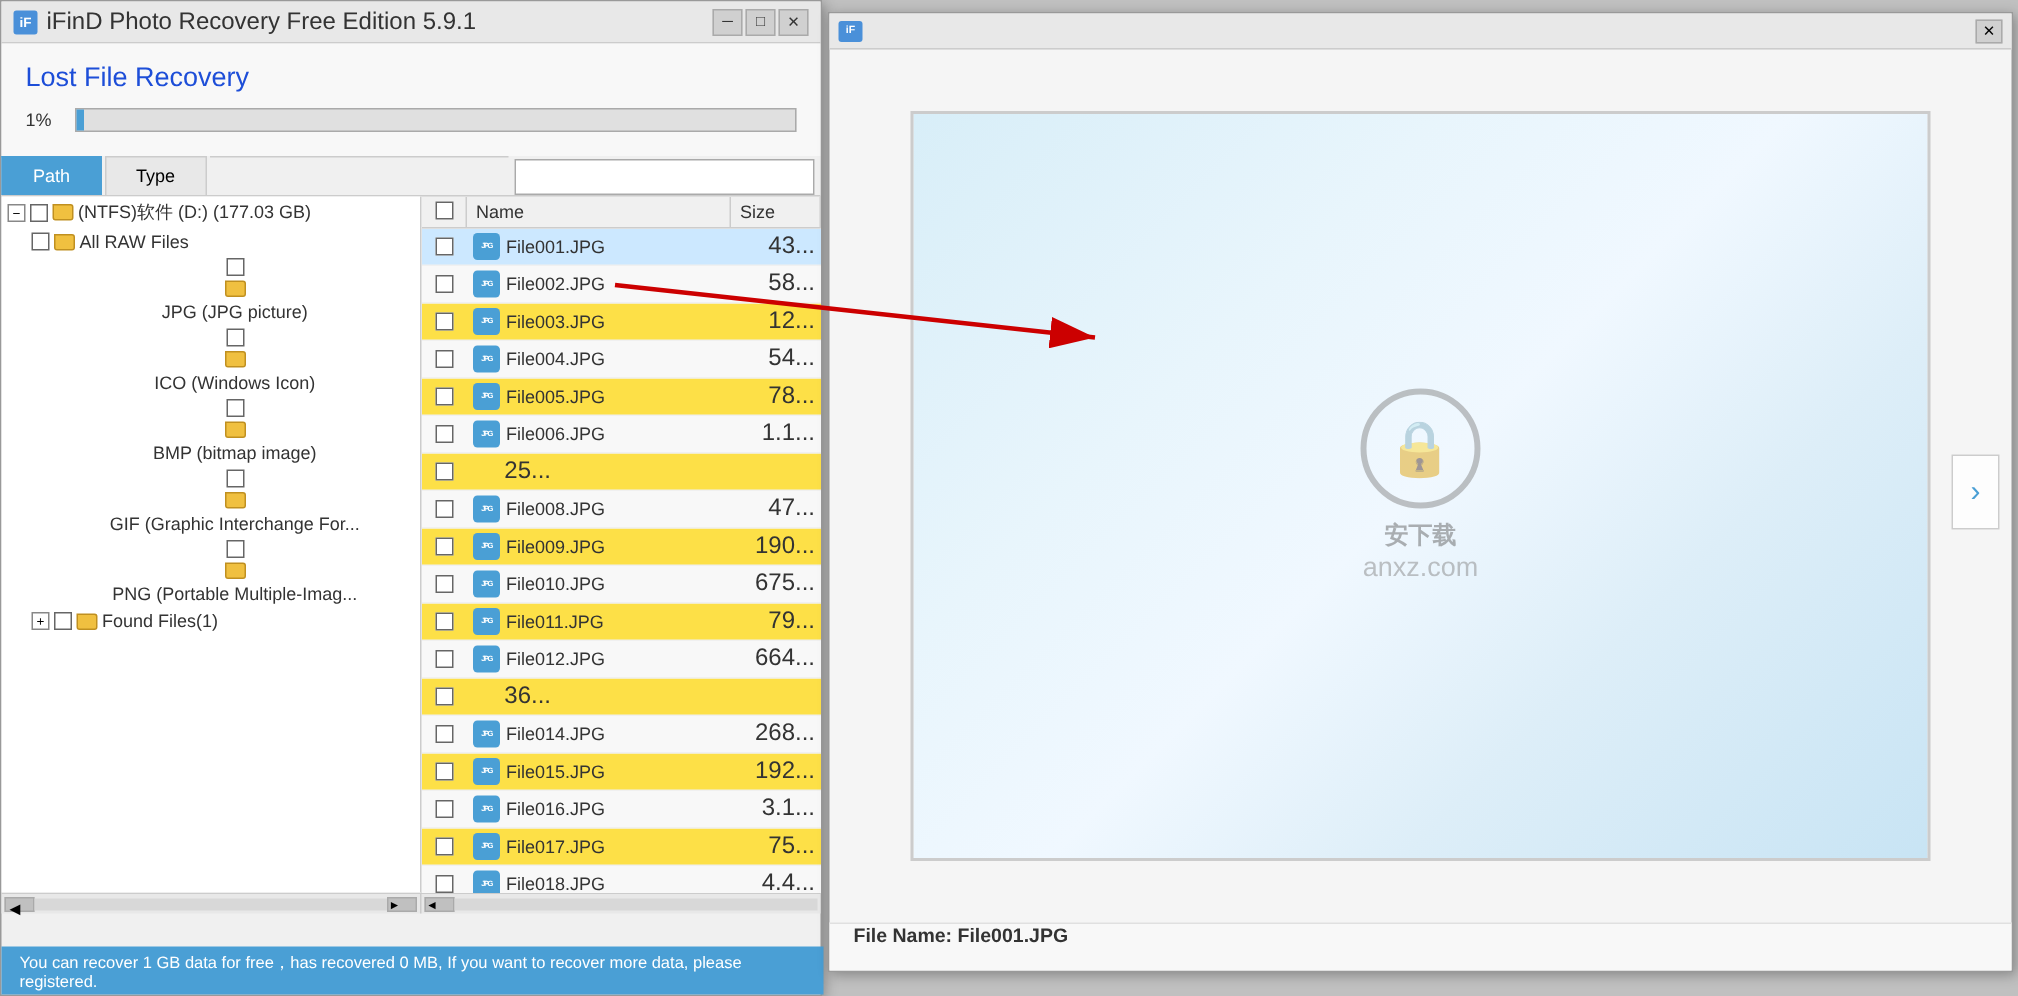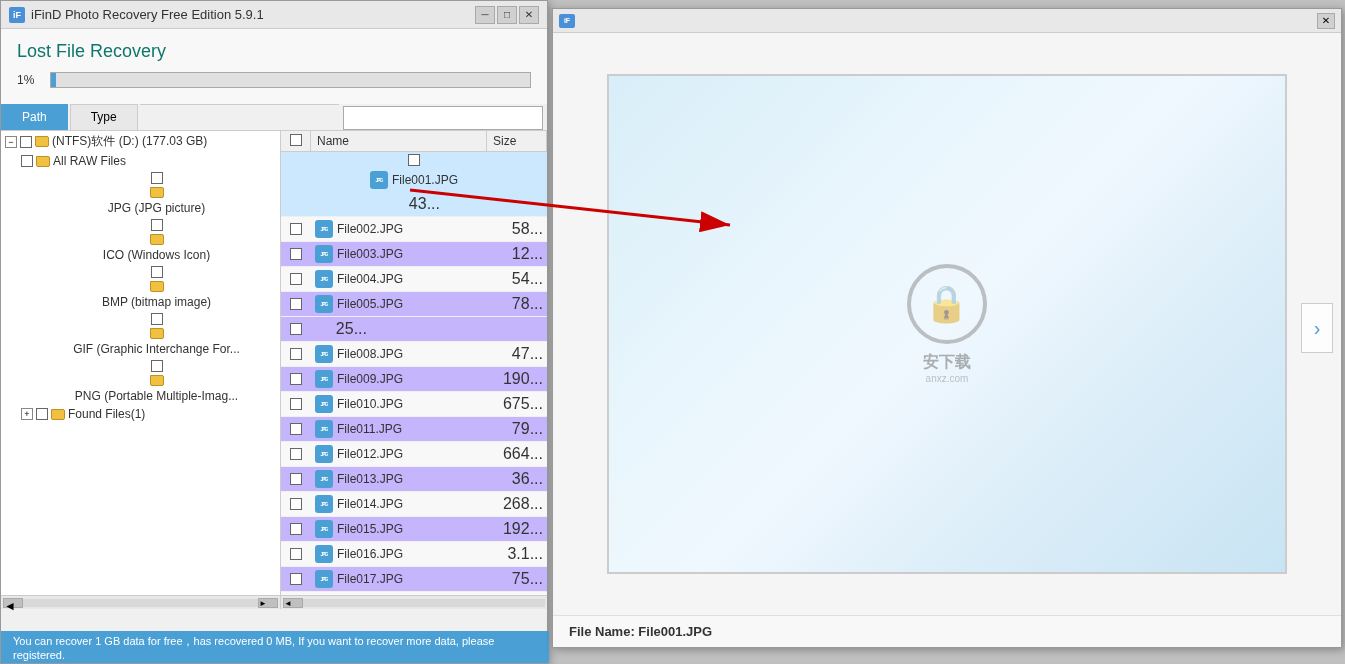--- a/index.html
+++ b/index.html
@@ -27,21 +27,21 @@
     }
     .title-bar-icon {
       width: 16px; height: 16px;
       background: #4a90d9;
       border-radius: 2px;
       margin-right: 6px;
       display: flex; align-items: center; justify-content: center;
       color: white; font-size: 9px; font-weight: bold;
     }
     .title-bar-text {
-      font-size: 13px;
+      font-size: 16px;
       color: #333;
       flex: 1;
     }
     .title-bar-controls {
       display: flex; gap: 2px;
     }
     .title-ctrl {
       width: 20px; height: 18px;
       background: #d0d0d0;
       border: 1px solid #aaa;
@@ -50,21 +50,21 @@
       font-size: 10px;
       color: #333;
     }
 
     .app-header {
       padding: 12px 16px 8px;
       background: #f8f8f8;
     }
     .app-title {
       font-size: 18px;
-      color: #0f766e;
+      color: #1d4ed8;
       font-weight: normal;
       margin-bottom: 10px;
     }
 
     .progress-bar-container {
       display: flex;
       align-items: center;
       gap: 8px;
       margin-bottom: 8px;
     }
@@ -152,21 +152,21 @@
       color: #333;
     }
     .tree-item.level-0 { padding-left: 4px; }
     .tree-item.level-1 { padding-left: 20px; }
     .tree-item.level-2 { padding-left: 36px; flex-direction: column; }
 
     
     .file-list-panel {
       flex: 1;
       overflow: auto;
-      background: #c4b5fd;
+      background: #fde047;
       height: 100%;
     }
     .file-list-header {
       display: flex;
       background: #f0f0f0;
       border-bottom: 1px solid #ccc;
       position: sticky;
       top: 0;
       z-index: 1;
     }
@@ -176,21 +176,21 @@
       font-size: 12px;
       font-weight: normal;
       color: #333;
     }
     .file-row {
       display: flex;
       align-items: center;
       border-bottom: 1px solid #f0f0f0;
       cursor: pointer;
     }
-    .file-row.selected { background: #cce8ff; flex-direction: column; }
+    .file-row.selected { background: #cce8ff; }
     .file-row.alt { background: #f8f8f8; }
     .file-checkbox-cell {
       width: 30px;
       padding: 2px 6px;
       display: flex; align-items: center; justify-content: center;
     }
     .file-checkbox {
       width: 12px; height: 12px;
       border: 1px solid #666;
       background: white;
@@ -311,27 +311,27 @@
     .watermark-lock {
       font-size: 36px;
       color: #888;
     }
     .watermark-text {
       font-size: 16px;
       color: #666;
       font-weight: bold;
     }
     .watermark-sub {
-      font-size: 10px;
+      font-size: 18px;
       color: #888;
     }
 
     .preview-footer {
       height: 32px;
-      display: flex; align-items: center;
+      display: flex; 
       padding: 0 16px;
       background: #f8f8f8;
       border-top: 1px solid #e0e0e0;
     }
     .preview-filename {
       font-size: 13px;
       font-weight: bold;
       color: #333;
     }
 
@@ -510,20 +510,30 @@
           <div class="file-row">
       <div class="file-checkbox-cell">
         <div class="file-checkbox"></div>
       </div>
       <div class="file-name-cell">
         <div class="file-icon" style="background:#4a9fd5;font-size:5px;letter-spacing:-1px;">JPG</div>
         <span>File005.JPG</span>
       </div>
       <div class="file-size-cell">78...</div>
     </div>
+          <div class="file-row alt">
+      <div class="file-checkbox-cell">
+        <div class="file-checkbox"></div>
+      </div>
+      <div class="file-name-cell">
+        <div class="file-icon" style="background:#4a9fd5;font-size:5px;letter-spacing:-1px;">JPG</div>
+        <span>File006.JPG</span>
+      </div>
+      <div class="file-size-cell">1.1...</div>
+    </div>
           <div class="file-row">
       <div class="file-checkbox-cell">
         <div class="file-checkbox"></div>
       </div>
       <div class="file-size-cell">25...</div>
     </div>
           <div class="file-row alt">
       <div class="file-checkbox-cell">
         <div class="file-checkbox"></div>
       </div>
@@ -569,24 +579,20 @@
       </div>
       <div class="file-name-cell">
         <div class="file-icon" style="background:#4a9fd5;font-size:5px;letter-spacing:-1px;">JPG</div>
         <span>File012.JPG</span>
       </div>
       <div class="file-size-cell">664...</div>
     </div>
           <div class="file-row">
       <div class="file-checkbox-cell">
         <div class="file-checkbox"></div>
-      </div>
-      <div class="file-name-cell">
-        <div class="file-icon" style="background:#4a9fd5;font-size:5px;letter-spacing:-1px;">JPG</div>
-        <span>File013.JPG</span>
       </div>
       <div class="file-size-cell">36...</div>
     </div>
           <div class="file-row alt">
       <div class="file-checkbox-cell">
         <div class="file-checkbox"></div>
       </div>
       <div class="file-name-cell">
         <div class="file-icon" style="background:#4a9fd5;font-size:5px;letter-spacing:-1px;">JPG</div>
         <span>File014.JPG</span>

